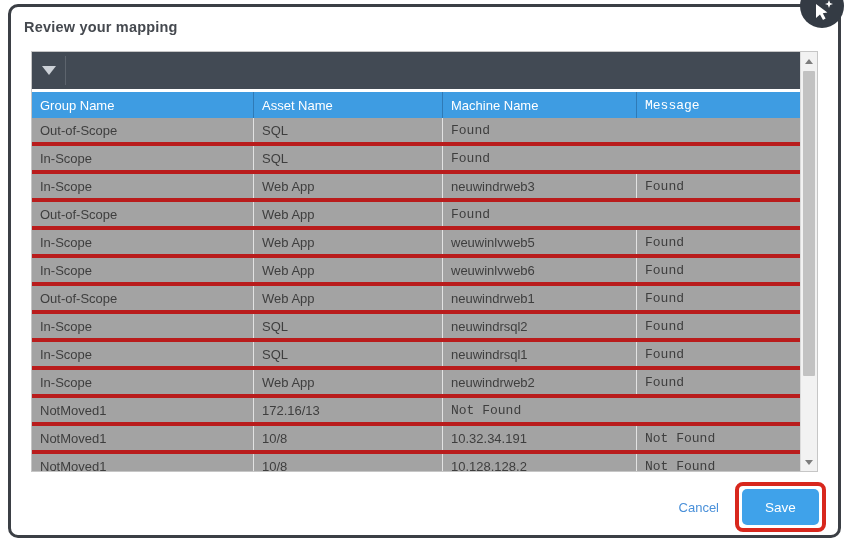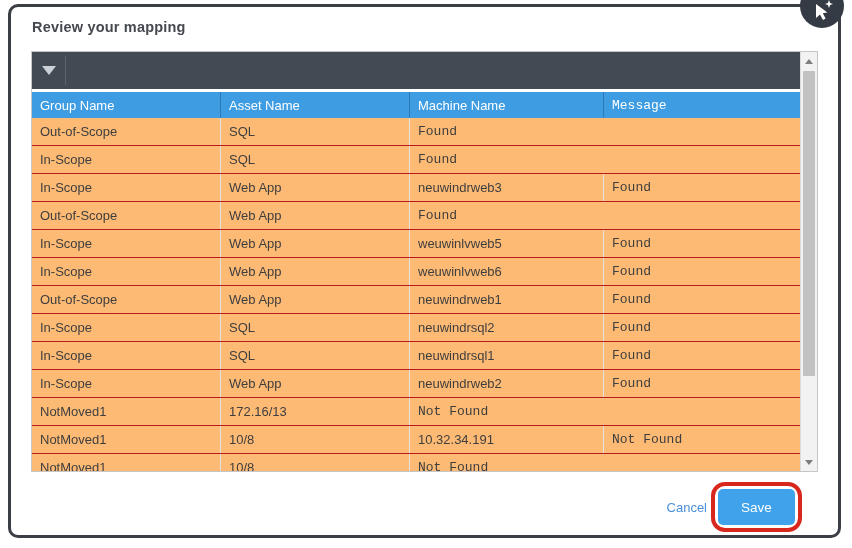--- a/index.html
+++ b/index.html
@@ -15,21 +15,21 @@
   .dialog {
     position: absolute;
     left: 8px; top: 4px;
     width: 833px; height: 534px;
     background: #ffffff;
     border: 3px solid #3b3f45;
     border-radius: 10px;
   }
   .dialog-title {
     position: absolute;
-    left: 21px; top: 12px;
+    left: 13px; top: 12px;
     font-size: 14.5px;
     font-weight: bold;
     color: #45494f;
     letter-spacing: 0.2px;
   }
 
   
   .corner-icon {
     position: absolute;
     left: 798px; top: -18px;
@@ -88,35 +88,35 @@
     display: flex;
     align-items: center;
     padding-left: 8px;
     border-right: 1px solid rgba(20, 60, 100, 0.35);
   }
   .thcell:last-child { border-right: none; }
 
   .trow {
     height: 28px;
     display: flex;
-    border-bottom: 1px solid #b91c1c;
-    background: #fdba74;
+    border-bottom: 4px solid #b91c1c;
+    background: #a3a3a3;
   }
   .tcell {
     display: flex;
     align-items: center;
     padding-left: 8px;
     font-size: 13px;
     color: #3e3e3e;
     border-right: 1px solid #e2e2e2;
     overflow: hidden;
     white-space: nowrap;
   }
   .tcell:last-child { border-right: none; }
-  .c0 { width: 189px; }
+  .c0 { width: 222px; }
   .c1 { width: 189px; }
   .c2 { width: 194px; }
   .c3 { flex: 1; font-family: Liberation Mono, monospace; }
 
   
   .vscroll {
     position: absolute;
     top: 0; right: 0; bottom: 0;
     width: 17px;
     background: #f2f2f2;
@@ -147,34 +147,34 @@
     left: 2px; top: 19px;
     width: 12px; height: 305px;
     background: #c2c2c2;
     border-radius: 1px;
     cursor: pointer;
   }
 
   
   .footer {
     position: absolute;
-    right: 36px; top: 475px;
+    right: 12px; top: 475px;
     display: flex;
     align-items: center;
-    gap: 4px;
+    gap: 16px;
     justify-content: space-between;
   }
   .cancel-link {
     font-size: 13px;
     color: #4a90d9;
     cursor: pointer;
   }
   .save-annotation {
     border: 4px solid #d8271d;
-    border-radius: 14px;
+    border-radius: 8px;
     padding: 3px;
   }
   .save-btn {
     min-width: 77px; height: 36px;
     background: #3fa2ea;
     color: #ffffff;
     font-size: 13.5px;
     font-family: "Liberation Sans", sans-serif;
     border: none;
     border-radius: 5px;
@@ -273,20 +273,21 @@
           </div>
           <div class="trow">
             <div class="tcell c0">NotMoved1</div>
             <div class="tcell c1">10/8</div>
             <div class="tcell c2">10.32.34.191</div>
             <div class="tcell c3">Not Found</div>
           </div>
           <div class="trow">
             <div class="tcell c0">NotMoved1</div>
             <div class="tcell c1">10/8</div>
+            <div class="tcell c2">10.128.128.2</div>
             <div class="tcell c3">Not Found</div>
           </div>
         </div>
     </div>
 
     <div class="vscroll">
       <div class="scroll-btn up">
         <span class="tri-up"></span>
       </div>
       <div class="scroll-thumb"></div>

